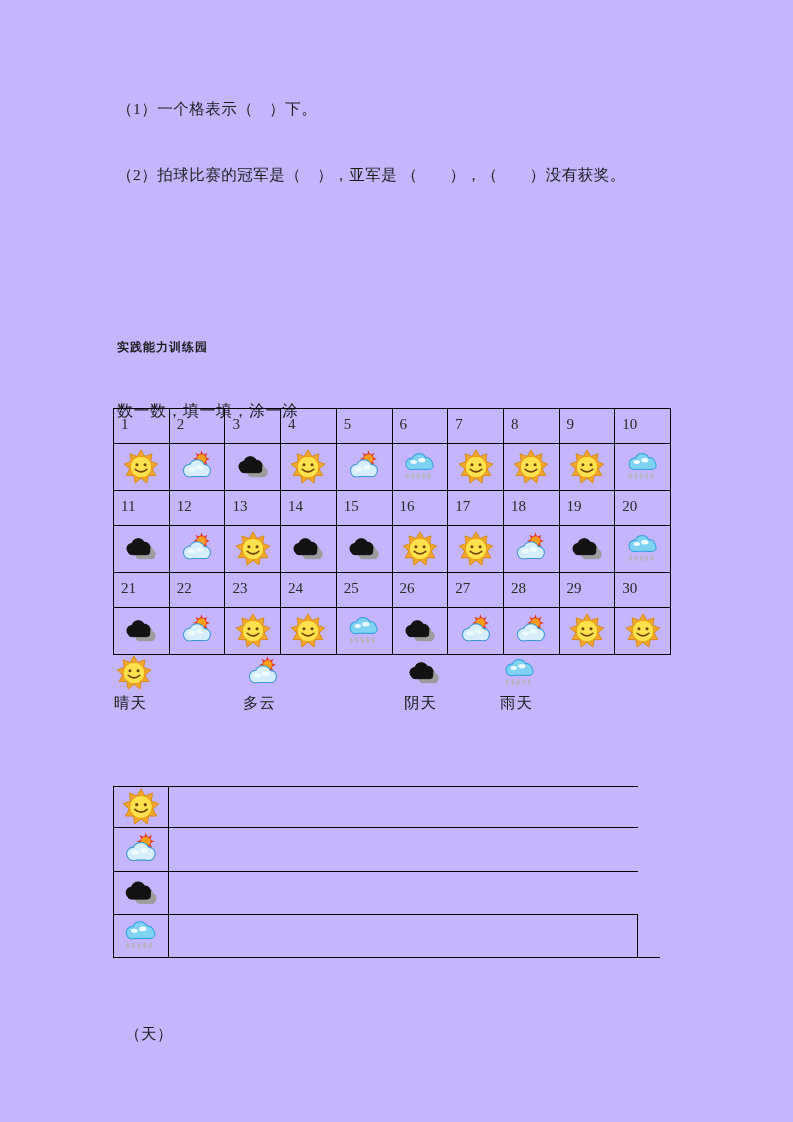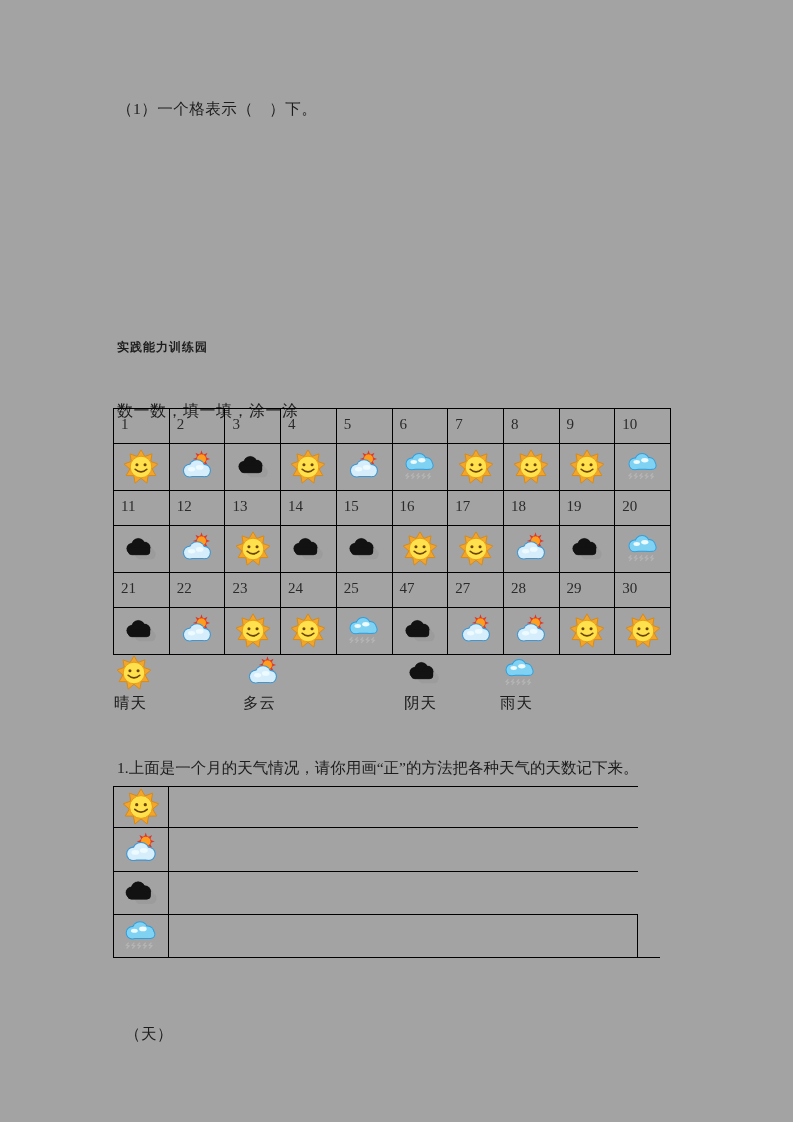--- a/index.html
+++ b/index.html
@@ -1,16 +1,16 @@
 <!DOCTYPE html>
 <html><head>
 <meta charset="utf-8">
 <style>
   html,body{margin:0;padding:0;background:#ffffff;}
-  .page{position:relative;width:793px;height:1122px;background:#a3a3a3;overflow:hidden;
+  .page{position:relative;width:793px;height:1122px;background:#c4b5fd;overflow:hidden;
         font-family:"Liberation Serif","DejaVu Serif",serif;color:#1c1c1c;}
   .txt{position:absolute;font-size:15.5px;white-space:nowrap;letter-spacing:0.5px;}
   .q1{left:117px;top:99px;}
   .q2{left:117px;top:165px;}
   .q3{left:117px;top:231px;}
   .sec-title{left:117px;top:339px;font-weight:bold;font-size:12px;
              font-family:"Liberation Sans","DejaVu Sans",sans-serif;letter-spacing:1px;}
   .sec-sub{left:117px;top:381px;font-size:16px;margin-top:20px;}
   .task1{left:117px;top:758px;letter-spacing:0px;}
   .task2{left:117px;top:996px;}
@@ -46,20 +46,21 @@
   .tally-ico{width:54px;border-right:1.6px solid #000;display:flex;align-items:center;justify-content:center;}
   .tally-blank{flex:1;}
   .tally-extra{position:absolute;right:0;top:0;bottom:0;width:22px;border-left:1.6px solid #000;}
   svg{display:block;}
 </style>
 </head>
 <body>
 
 <div class="page">
   <div class="txt q1">（1）一个格表示（　）下。</div>
+  <div class="txt q2">（2）拍球比赛的冠军是（　），亚军是 （　　），（　　）没有获奖。</div>
 
   <div class="txt sec-title">实践能力训练园</div>
   <div class="txt sec-sub">数一数，填一填，涂一涂</div>
 
   <div class="cal">
       <div class="cal-cell cal-num">1</div>
       <div class="cal-cell cal-num">2</div>
       <div class="cal-cell cal-num">3</div>
       <div class="cal-cell cal-num">4</div>
       <div class="cal-cell cal-num">5</div>
@@ -409,21 +410,21 @@
             <path d="M25 27 l-2.4 2.6 l2.8 0.8 l-2.6 2.8" fill="none" stroke="#B5B5B5" stroke-width="1.4"></path>
             <path d="M31 27 l-2.4 2.6 l2.8 0.8 l-2.6 2.8" fill="none" stroke="#B5B5B5" stroke-width="1.4"></path>
           </svg>
         </span>
       </div>
       <div class="cal-cell cal-num">21</div>
       <div class="cal-cell cal-num">22</div>
       <div class="cal-cell cal-num">23</div>
       <div class="cal-cell cal-num">24</div>
       <div class="cal-cell cal-num">25</div>
-      <div class="cal-cell cal-num">47</div>
+      <div class="cal-cell cal-num">26</div>
       <div class="cal-cell cal-num">27</div>
       <div class="cal-cell cal-num">28</div>
       <div class="cal-cell cal-num">29</div>
       <div class="cal-cell cal-num">30</div>
       <div class="cal-cell cal-ico">
         <span>
           <svg width="36" height="36" viewBox="0 0 40 40" aria-hidden="true">
             <circle cx="19" cy="25" r="5.5" fill="#9C9C9C" stroke="#9C9C9C" stroke-width="0.5"></circle>
             <circle cx="26" cy="22" r="6.8" fill="#9C9C9C" stroke="#9C9C9C" stroke-width="0.5"></circle>
             <circle cx="31" cy="25.5" r="5" fill="#9C9C9C" stroke="#9C9C9C" stroke-width="0.5"></circle>
@@ -658,21 +659,20 @@
             <path d="M13 27 l-2.4 2.6 l2.8 0.8 l-2.6 2.8" fill="none" stroke="#B5B5B5" stroke-width="1.4"></path>
             <path d="M19 27 l-2.4 2.6 l2.8 0.8 l-2.6 2.8" fill="none" stroke="#B5B5B5" stroke-width="1.4"></path>
             <path d="M25 27 l-2.4 2.6 l2.8 0.8 l-2.6 2.8" fill="none" stroke="#B5B5B5" stroke-width="1.4"></path>
             <path d="M31 27 l-2.4 2.6 l2.8 0.8 l-2.6 2.8" fill="none" stroke="#B5B5B5" stroke-width="1.4"></path>
           </svg>
         </span>
                   <span class="legend-label">雨天</span>
       </div>
     </div>
 
-  <div class="txt task1">1.上面是一个月的天气情况，请你用画“正”的方法把各种天气的天数记下来。</div>
 
   <div class="tally">
       <div class="tally-row r0">
         <div class="tally-ico">
                      <span>
             <svg width="38" height="38" viewBox="0 0 40 40" aria-hidden="true">
               <polygon points="20.0,1.0 24.3,8.3 32.2,5.4 30.8,13.8 38.7,16.7 32.3,22.2 36.5,29.5 28.0,29.6 26.5,37.9 20.0,32.5 13.5,37.9 12.0,29.6 3.5,29.5 7.7,22.2 1.3,16.7 9.2,13.8 7.8,5.4 15.7,8.3" fill="#F2A52E" stroke="#D8880E" stroke-width="1" stroke-linejoin="round"></polygon>
          <circle cx="20" cy="20" r="12" fill="#FFE04D" stroke="#E8980F" stroke-width="1"></circle>
          <circle cx="15.5" cy="17.5" r="1.7" fill="#6b4400"></circle>
          <circle cx="24.5" cy="17.5" r="1.7" fill="#6b4400"></circle>

